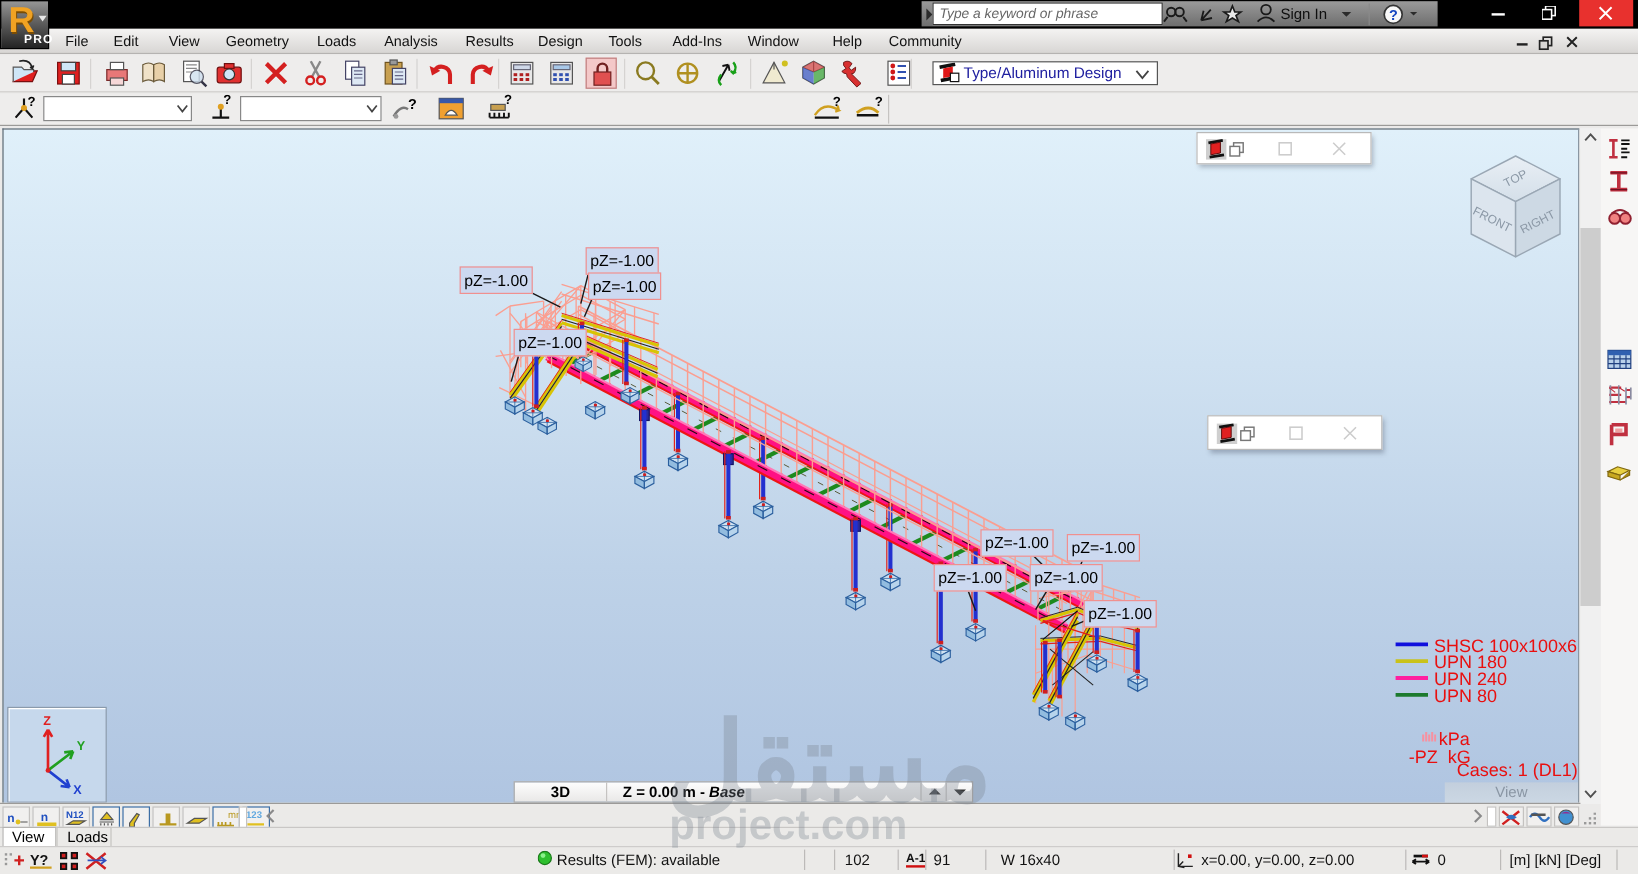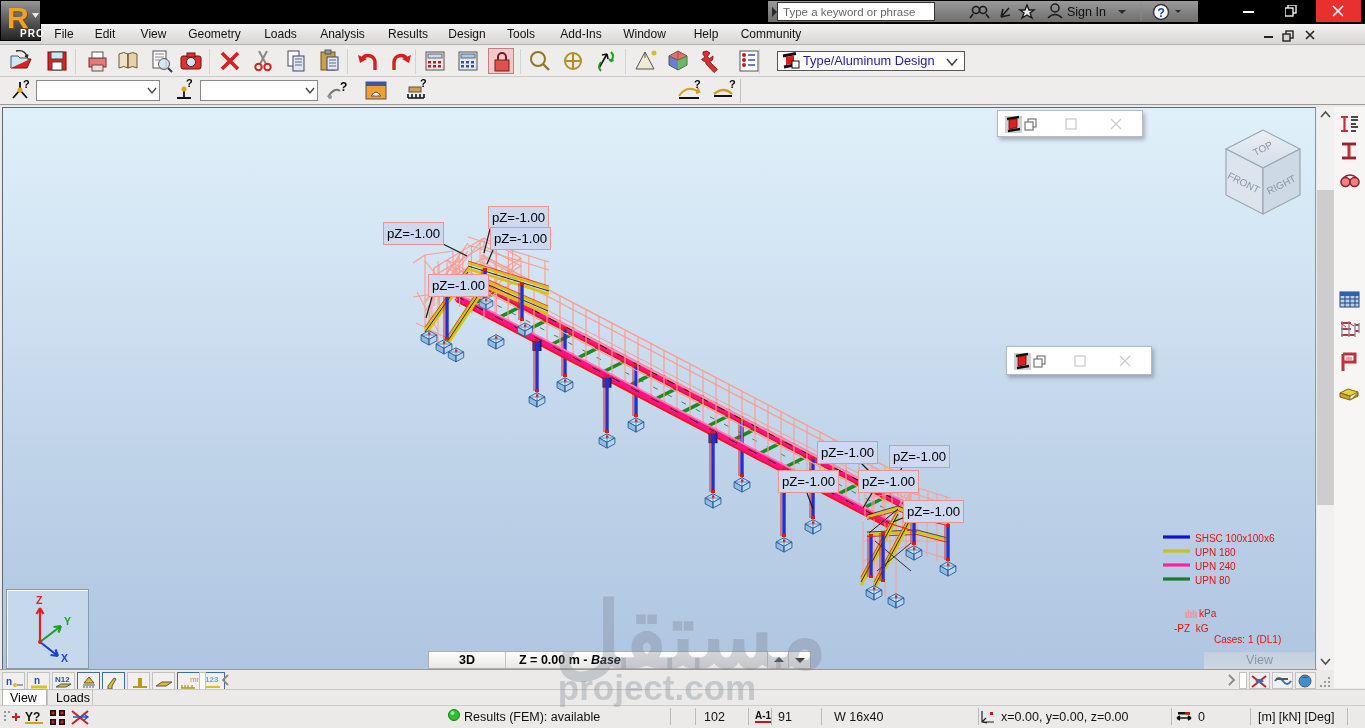--- a/index.html
+++ b/index.html
@@ -6,34 +6,34 @@
 .abs{position:absolute}
 .titlebar{position:absolute;left:0;top:0;width:1365px;height:24px;background:#000}
 .title-text{position:absolute;left:133px;top:5px;color:#fff;font-size:11.7px;white-space:nowrap}
 .logo{position:absolute;left:0;top:0;width:41px;height:41px;border:1px solid #000;
  background:linear-gradient(180deg,#969696,#5f5f5f 45%,#232323);z-index:60}
 .logo .R{position:absolute;left:6px;top:0px;font-size:30px;font-weight:bold;color:#f0a223;
  text-shadow:1px 1px 0 #7a4d05}
 .logo .PRO{position:absolute;left:19px;top:27px;font-size:10px;font-weight:bold;color:#fff;letter-spacing:1px}
 .searchblk{position:absolute;left:768px;top:1px;width:430px;height:21px;
  background:linear-gradient(180deg,#9a9a9a,#6e6e6e);display:flex;align-items:center}
-.searchbox{position:absolute;left:9px;top:1px;width:158px;height:19px;background:#fff;
- border:1px solid #333;color:#666;font-size:11.5px;padding:2.5px 5px}
+.searchbox{position:absolute;left:9px;top:1px;width:192px;height:19px;background:#fff;
+ border:1px solid #333;color:#666;font-style:italic;font-size:11.5px;padding:2.5px 5px}
 .menubar{position:absolute;left:0;top:24px;width:1365px;height:21px;
  background:linear-gradient(180deg,#f4f3f2,#d8d6d4);border-bottom:1px solid #b5b3b1}
 .mi{position:absolute;top:3px;font-size:12px;color:#111;transform:translateX(-50%)}
 .tb1{position:absolute;left:0;top:46px;width:1365px;height:31px;background:#eeedec;border-bottom:1px solid #d0cecb}
 .tb2{position:absolute;left:0;top:78px;width:1365px;height:27px;background:#eeedec;border-bottom:1px solid #9b9a98}
 .viewport{position:absolute;left:2px;top:107px;width:1314px;height:562px;
  background:linear-gradient(180deg,#e0f0fa 0%,#cfe1f1 35%,#bed2e8 65%,#b0c5e1 100%);
  border-left:1px solid #5a6a78;border-top:1px solid #5a6a78;border-right:1px solid #8a96a2;overflow:hidden}
 .pz{position:absolute;width:61px;height:23px;background:#ccd9f0;border:1px solid #f0908f;
  color:#000;font-size:13.2px;text-align:center;line-height:21px;z-index:20}
 .fw{position:absolute;background:#fff;border:1px solid #b9b9b9;box-shadow:2px 3px 4px rgba(60,70,90,.35);z-index:25}
-.legend{position:absolute;color:#e90f0f;font-size:10px;z-index:15}
+.legend{position:absolute;color:#e90f0f;font-size:15px;z-index:15}
 .wm{position:absolute;color:rgba(122,132,144,.33);font-weight:bold;z-index:40;text-align:center}
 .sb-cell{position:absolute;top:4px;font-size:12.5px;color:#111;white-space:nowrap}
 .sep{position:absolute;top:2px;width:1px;height:17px;background:#bcbab8}
 .tabrow{position:absolute;left:0;top:689px;width:1365px;height:16px;background:#ebeae8;border-top:1px solid #c9c7c5}
 .statusbar{position:absolute;left:0;top:705px;width:1365px;height:23px;background:#ebeae8;border-top:1px solid #cecccb}
 .optbtn{position:absolute;top:2px;width:23px;height:19px;background:#f1f0ef;border:1px solid #c4c2c0}
 .optbtn.on{border:1px solid #3c6ea5}
 </style></head><body>
 
 <div class="titlebar">

